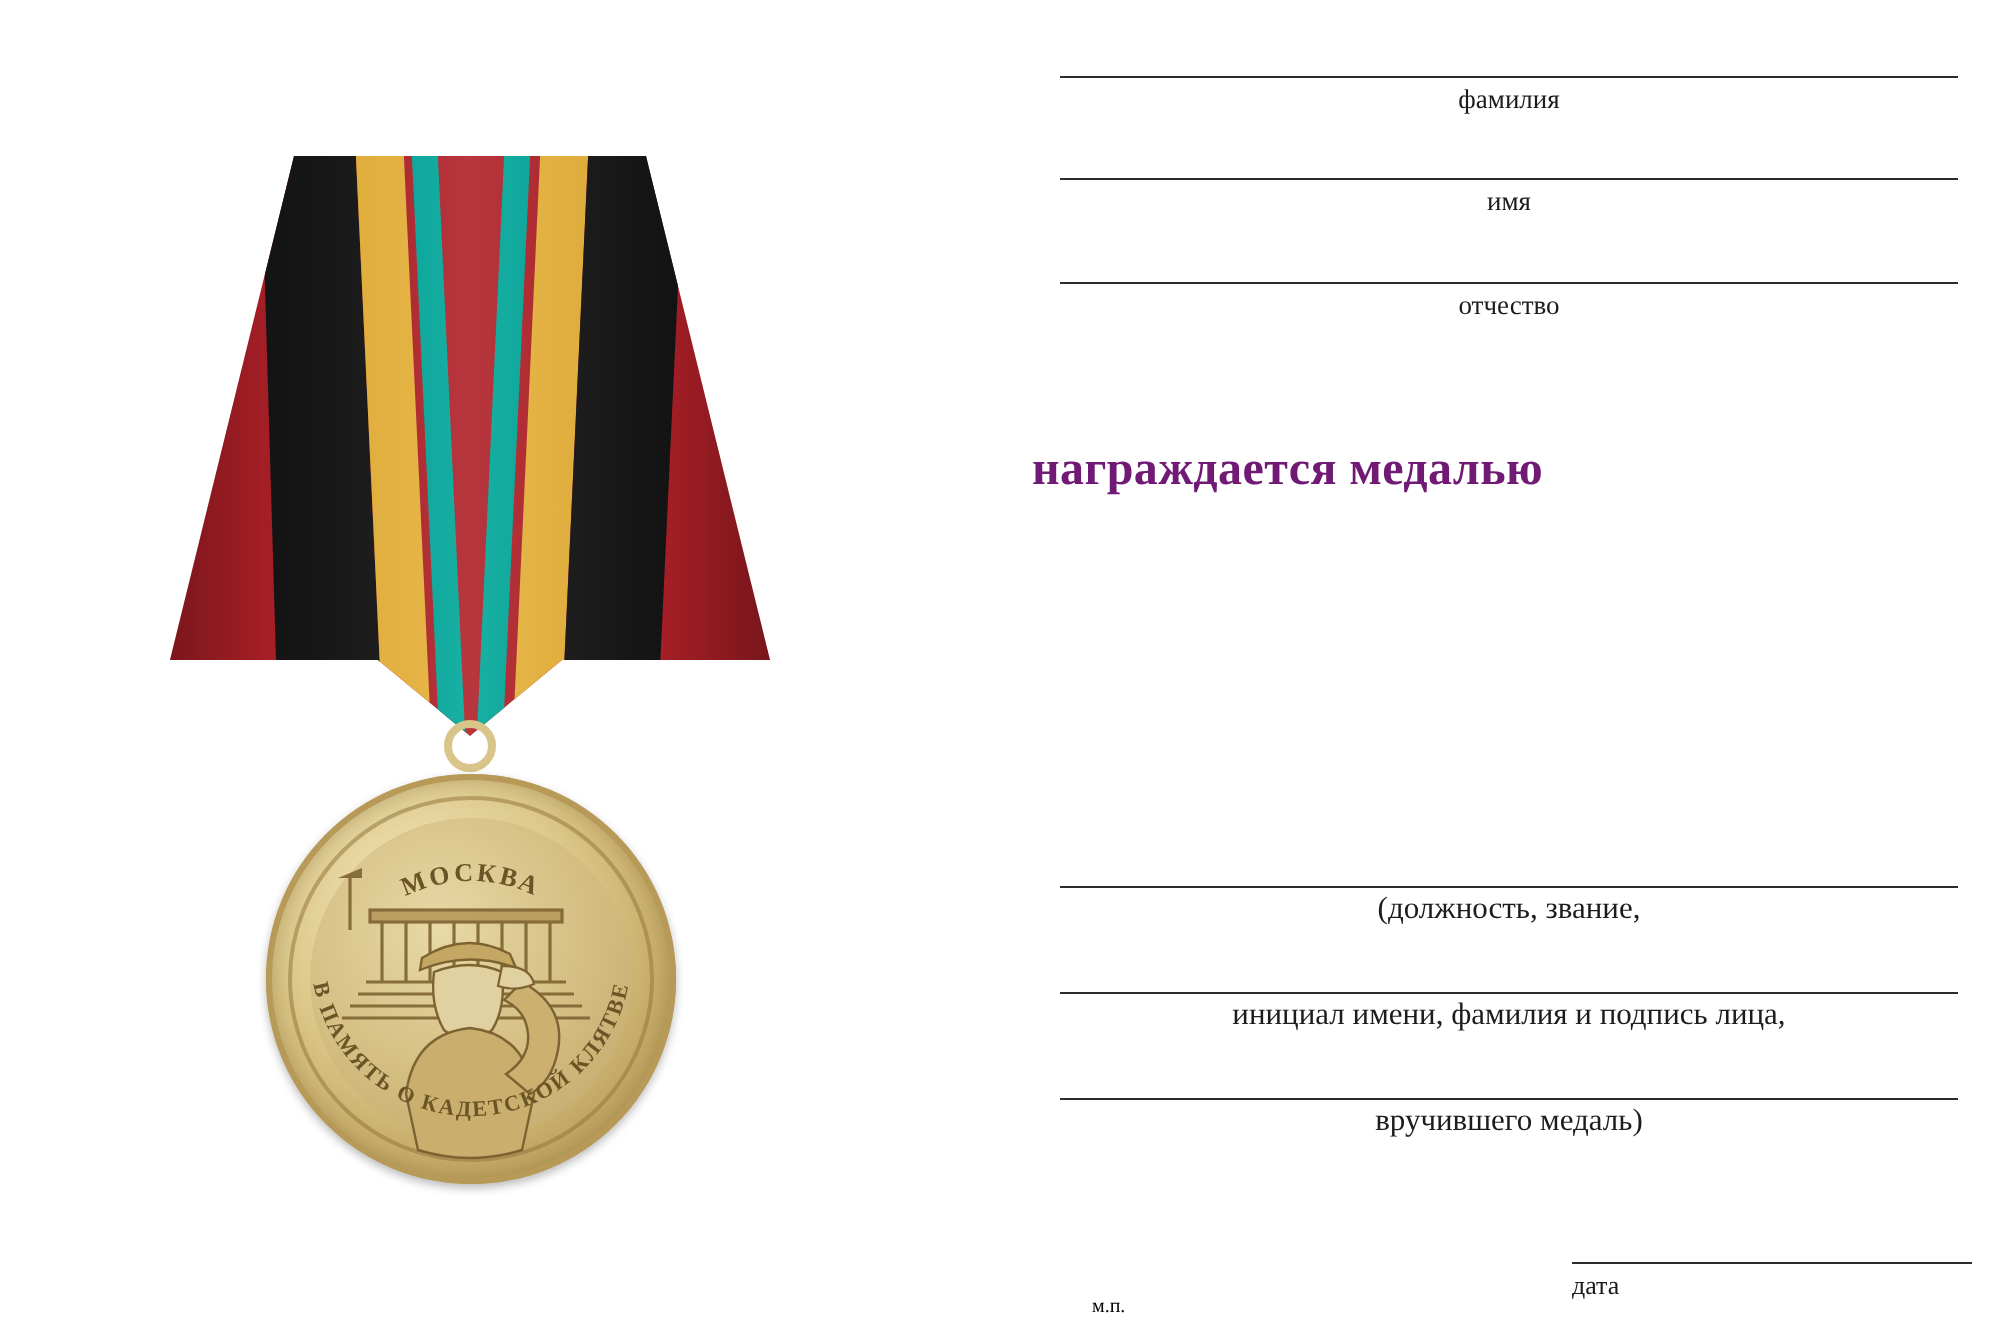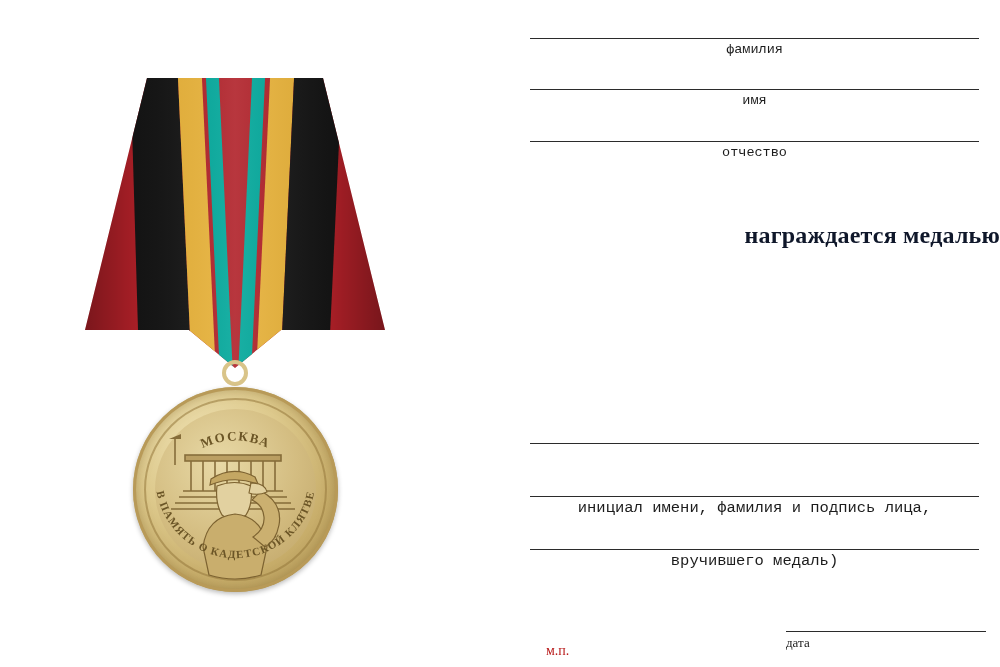--- a/index.html
+++ b/index.html
@@ -116,52 +116,51 @@
     border-top: 1px solid #2b2b2b;
     width: 100%;
     height: 0;
   }
   .caption {
     text-align: center;
     font-size: 13.5px;
     color: #1c1c1c;
     margin-top: 3px;
     line-height: 16px;
-    font-family: Liberation Mono, monospace;
   }
   .caption-lg {
     font-size: 15.5px;
   }
 
   .award-line {
     position: absolute;
     left: 0;
     width: 484px;
-    text-align: right;
-    color: #0f172a;
+    text-align: left;
+    color: #701a75;
     font-weight: bold;
     font-family: "Liberation Serif", serif;
   }
   .award-intro {
     top: 222px;
     font-size: 24px;
     letter-spacing: 0.2px;
   }
   .award-title {
     top: 279px;
     font-size: 29px;
     line-height: 38px;
   }
 
   .mp {
     position: absolute;
     left: 30px;
     bottom: 8px;
-    font-size: 14px;
-    color: #b91c1c;
+    font-size: 10px;
+    color: #000000;
   }
   .date-block {
     position: absolute;
     right: 14px;
     bottom: 16px;
     width: 200px;
     text-align: left;
   }
   .date-rule {
     border-top: 1px solid #2b2b2b;
@@ -283,20 +282,21 @@
     <div class="line-block" style="top:89px">
       <div class="rule"></div>
       <div class="caption">имя</div>
     </div>
 
     <div class="award-line award-intro">награждается медалью</div>
 
 
     <div class="line-block" style="top:443px">
       <div class="rule"></div>
+      <div class="caption caption-lg">(должность, звание,</div>
     </div>
 
     <div class="line-block" style="top:549px">
       <div class="rule"></div>
       <div class="caption caption-lg">вручившего медаль)</div>
     </div>
 
     <div class="line-block" style="top:496px">
       <div class="rule"></div>
       <div class="caption caption-lg">инициал имени, фамилия и подпись лица,</div>

